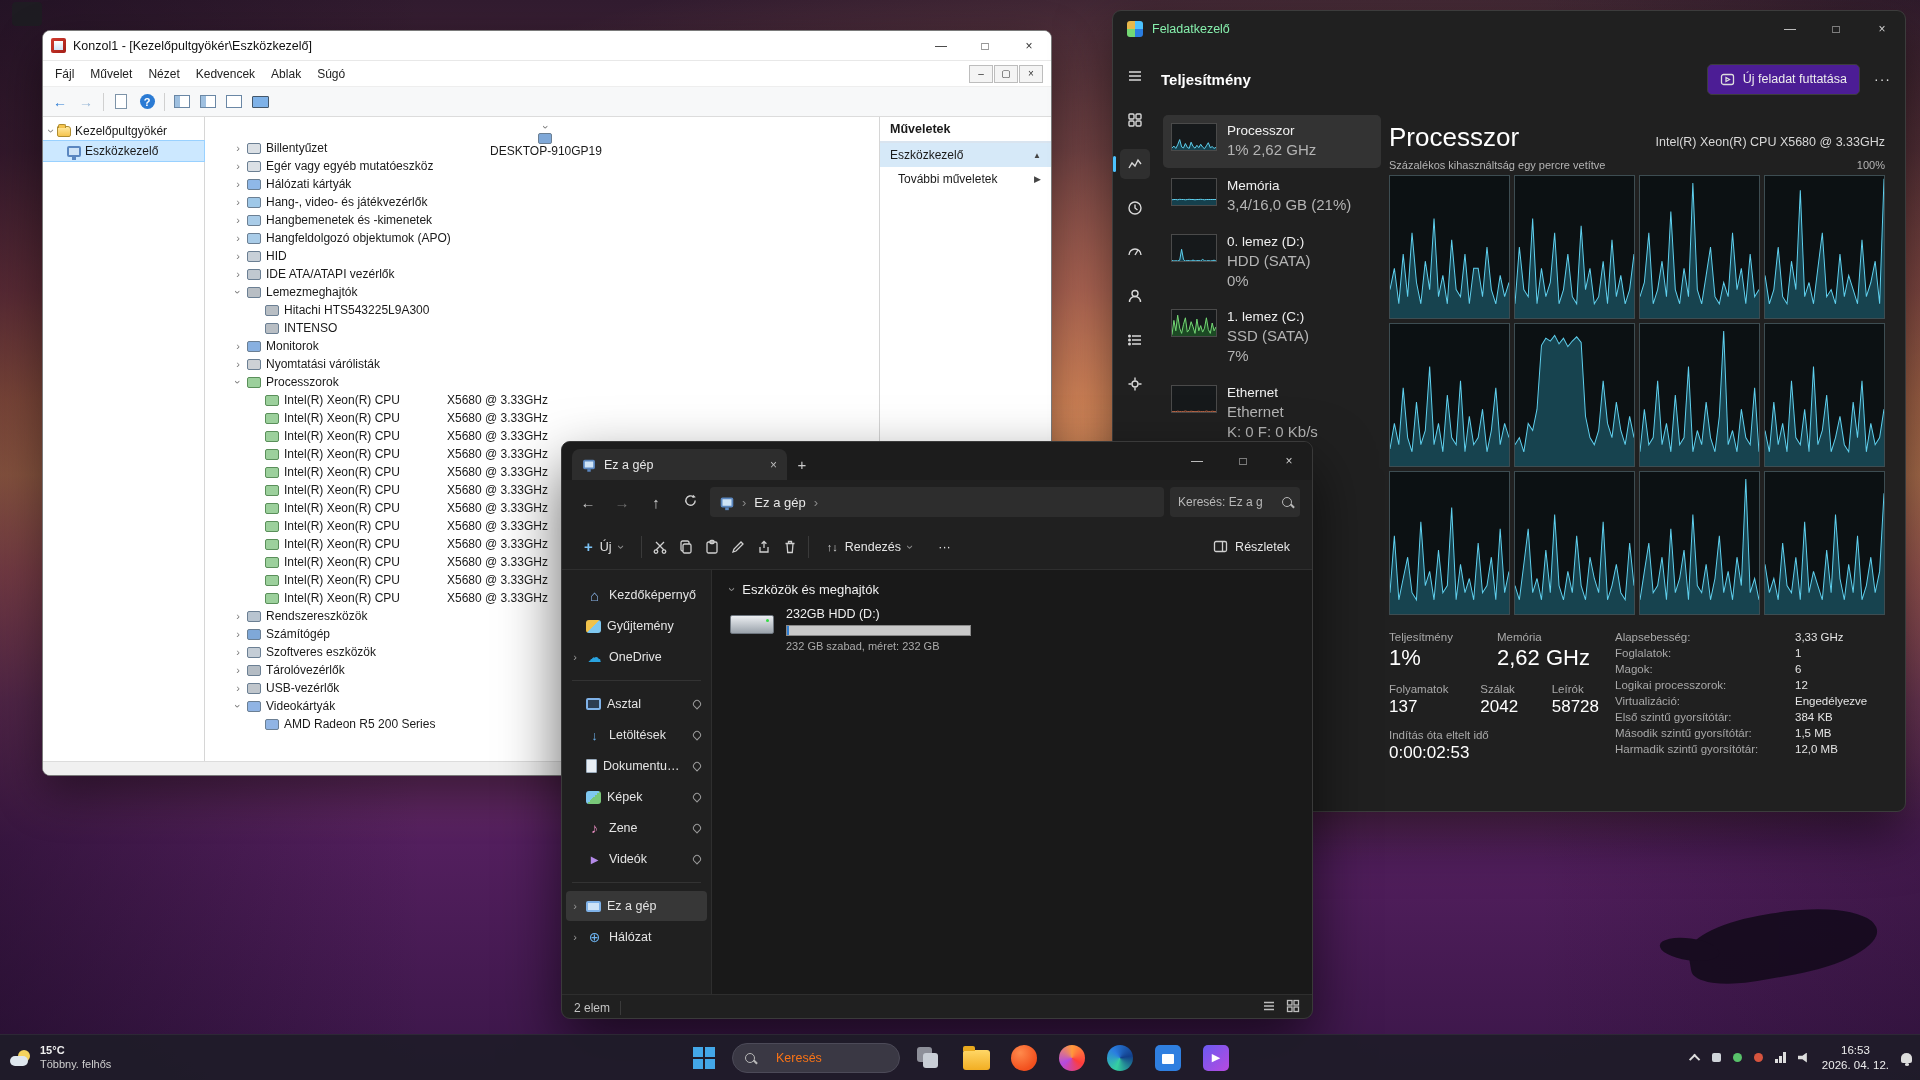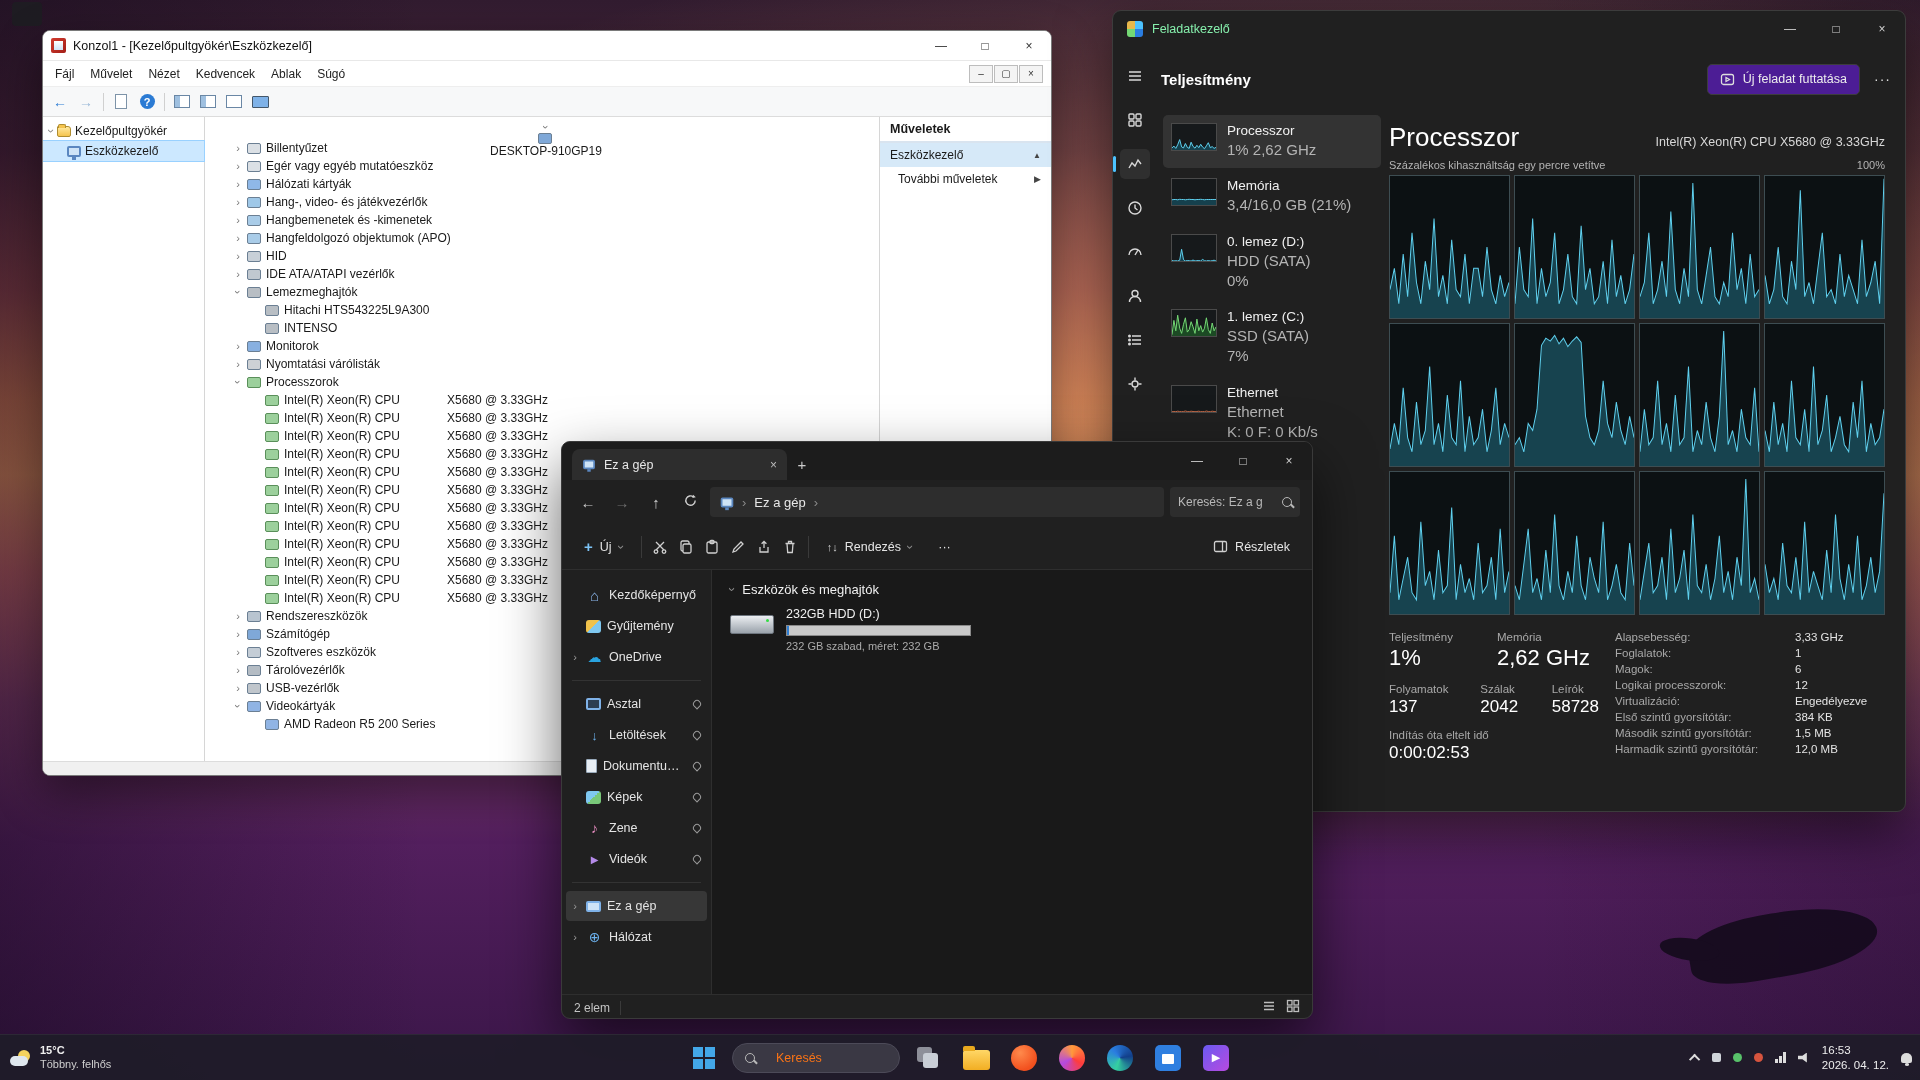--- a/index.html
+++ b/index.html
@@ -214,21 +214,21 @@
   .a-store::after { content:""; position:absolute; left:7px; top:9px; width:12px; height:10px; background:#fff; border-radius:1px; }
   .a-media { background:linear-gradient(135deg,#6a5af0,#b84ae0); color:#fff; display:flex; align-items:center; justify-content:center; font-size:11px; }
   .tb-tray { position:absolute; right:8px; display:flex; align-items:center; gap:12px; }
   .tr-chev { width:8px; height:8px; border-top:2px solid #ddd; border-left:2px solid #ddd; transform:rotate(45deg) translateY(2px); }
   .dot { width:9px; height:9px; border-radius:50%; }
   .dot.g { background:#58c26a; } .dot.r { background:#d6543e; } .dot.w { background:#cfd4da; border-radius:2px; }
   .bars { display:flex; align-items:flex-end; gap:1.5px; height:11px; }
   .bars i { width:2.5px; background:#ddd; display:block; }
   .bars i:nth-child(1){height:4px;} .bars i:nth-child(2){height:7px;} .bars i:nth-child(3){height:11px;}
   .spk { width:12px; height:10px; background:#ddd; clip-path:polygon(0 32%,38% 32%,75% 0,75% 100%,38% 68%,0 68%); }
-  .tb-clock { text-align:left; font-size:11.5px; line-height:1.3; }
+  .tb-clock { text-align:center; font-size:11.5px; line-height:1.3; }
   .bell { width:11px; height:10px; background:#ddd; border-radius:50% 50% 2px 2px; position:relative; }
   .bell::after { content:""; position:absolute; left:3.5px; bottom:-3px; width:4px; height:2.5px; border-radius:50%; background:#ddd; }
 </style>
 </head>
 <body>
 
 <div id="wallpaper"></div>
 <div class="bird"></div>
 <div class="desk-ico"></div>
 

